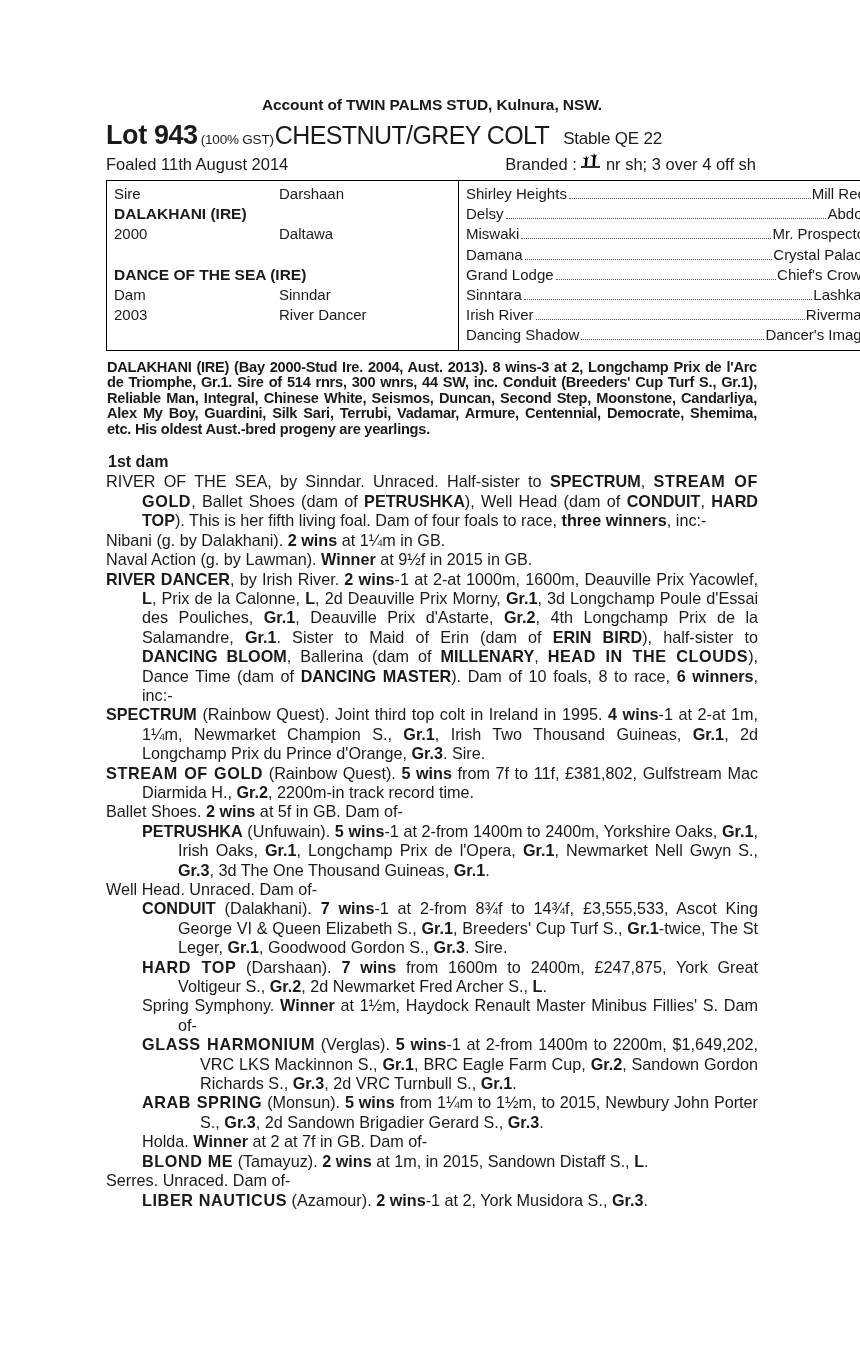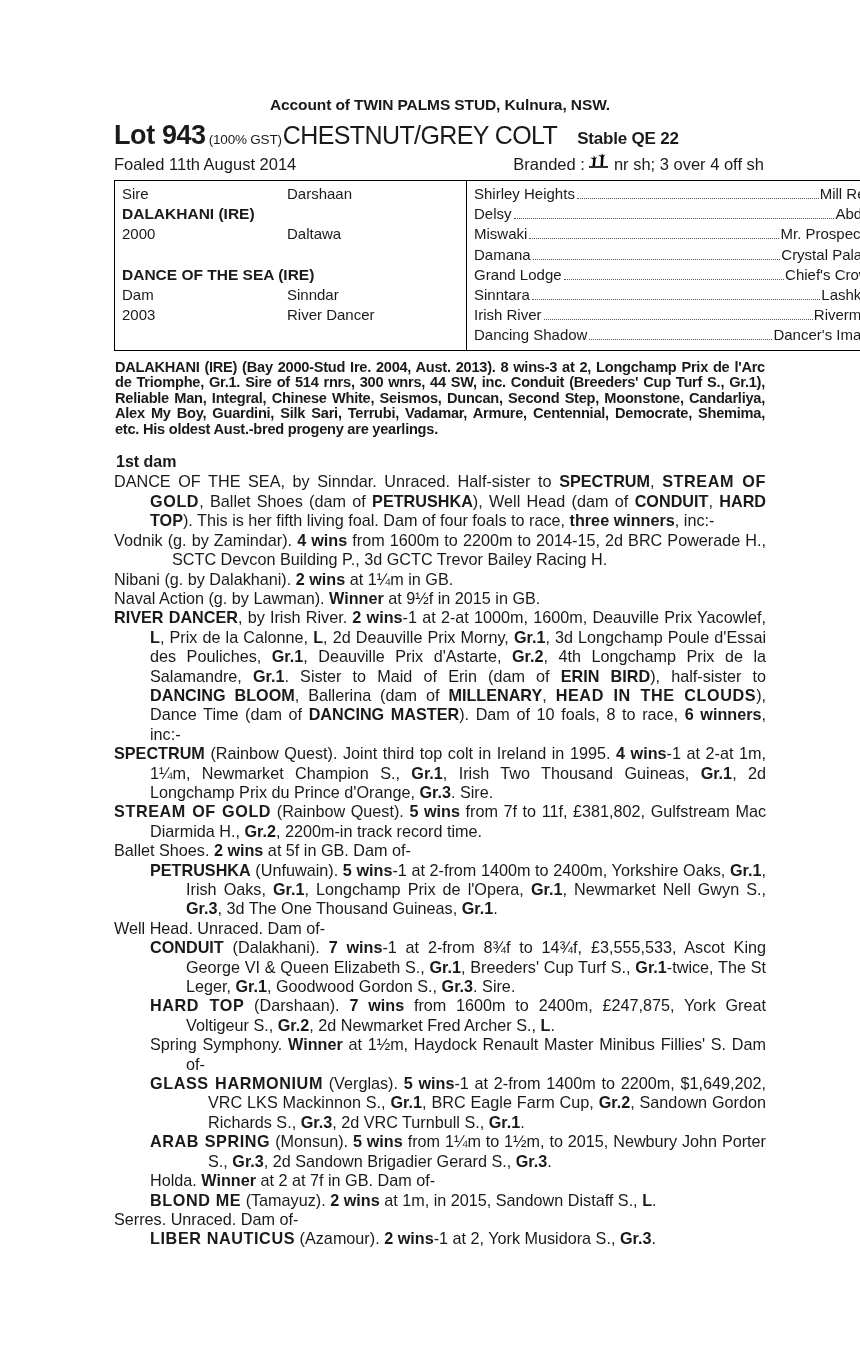--- a/index.html
+++ b/index.html
@@ -18,21 +18,21 @@
   .page {
     position: absolute;
     left: 0; top: 0;
     width: 860px;
     height: 1356px;
     box-sizing: border-box;
     padding: 0;
   }
   .content {
     position: absolute;
-    left: 114px;
+    left: 106px;
     top: 96px;
     width: 652px;
   }
 
   
   .account {
     text-align: center;
     font-weight: bold;
     font-size: 15.5px;
     letter-spacing: -0.1px;
@@ -57,22 +57,22 @@
     letter-spacing: -0.2px;
   }
   .colour-sex {
     font-size: 25px;
     font-weight: normal;
     letter-spacing: -0.6px;
     margin-left: 1px;
   }
   .stable {
     font-size: 17px;
-    font-weight: bold;
-    margin-left: 20px;
+    font-weight: normal;
+    margin-left: 14px;
     letter-spacing: -0.2px;
   }
   .foaled-row {
     display: flex;
     justify-content: space-between;
     align-items: baseline;
     font-size: 16.5px;
     margin: 2px 0 6px 0;
     white-space: nowrap;
   }
@@ -265,24 +265,23 @@
             <span class="lead"></span>
             <span>Dancer's Image</span>
           </div>
         </div>
     </div>
 
     <div class="sire-blurb">DALAKHANI (IRE) (Bay 2000-Stud Ire. 2004, Aust. 2013). 8 wins-3 at 2, Longchamp Prix de l'Arc de Triomphe, Gr.1. Sire of 514 rnrs, 300 wnrs, 44 SW, inc. Conduit (Breeders' Cup Turf S., Gr.1), Reliable Man, Integral, Chinese White, Seismos, Duncan, Second Step, Moonstone, Candarliya, Alex My Boy, Guardini, Silk Sari, Terrubi, Vadamar, Armure, Centennial, Democrate, Shemima, etc. His oldest Aust.-bred progeny are yearlings.</div>
 
     <div class="dam-head">1st dam</div>
     <div class="blk hang1">
-      <span>DANCE OF THE SEA, by Sinndar. Unraced. Half-sister to </span><b>SPECTRUM</b><span>, </span><b class="sp">STREAM OF GOLD</b><span>, Ballet Shoes (dam of </span><b>PETRUSHKA</b><span>), Well Head (dam of </span><b>CONDUIT</b><span>, </span><b>HARD TOP</b><span>). This is her fifth living foal. Dam of four foals to race, </span><b>three winners</b><span>, inc:-</span>
+      <span>RIVER OF THE SEA, by Sinndar. Unraced. Half-sister to </span><b>SPECTRUM</b><span>, </span><b class="sp">STREAM OF GOLD</b><span>, Ballet Shoes (dam of </span><b>PETRUSHKA</b><span>), Well Head (dam of </span><b>CONDUIT</b><span>, </span><b>HARD TOP</b><span>). This is her fifth living foal. Dam of four foals to race, </span><b>three winners</b><span>, inc:-</span>
     </div>
     <div id="fd-progeny-host">
-        <div class="blk hang2"><span>Vodnik (g. by Zamindar). </span><b>4 wins</b><span> from 1600m to 2200m to 2014-15, 2d BRC Powerade H., SCTC Devcon Building P., 3d GCTC Trevor Bailey Racing H.</span></div>
         <div class="blk hang2"><span>Nibani (g. by Dalakhani). </span><b>2 wins</b><span> at 1¼m in GB.</span></div>
         <div class="blk hang2"><span>Naval Action (g. by Lawman). </span><b>Winner</b><span> at 9½f in 2015 in GB.</span></div>
       </div>
 
     <div class="blk hang1">
       <b>RIVER DANCER</b><span>, by Irish River. </span><b>2 wins</b><span>-1 at 2-at 1000m, 1600m, Deauville Prix Yacowlef, </span><b>L</b><span>, Prix de la Calonne, </span><b>L</b><span>, 2d Deauville Prix Morny, </span><b>Gr.1</b><span>, 3d Longchamp Poule d'Essai des Pouliches, </span><b>Gr.1</b><span>, Deauville Prix d'Astarte, </span><b>Gr.2</b><span>, 4th Longchamp Prix de la Salamandre, </span><b>Gr.1</b><span>. Sister to Maid of Erin (dam of </span><b>ERIN BIRD</b><span>), half-sister to </span><b>DANCING BLOOM</b><span>, Ballerina (dam of </span><b>MILLENARY</b><span>, </span><b class="sp">HEAD IN THE CLOUDS</b><span>), Dance Time (dam of </span><b>DANCING MASTER</b><span>). Dam of 10 foals, 8 to race, </span><b>6 winners</b><span>, inc:-</span>
     </div>
     <div id="sd-entries-host">
         <div class="blk hang1"><b>SPECTRUM</b><span> (Rainbow Quest). Joint third top colt in Ireland in 1995. </span><b>4 wins</b><span>-1 at 2-at 1m, 1¼m, Newmarket Champion S., </span><b>Gr.1</b><span>, Irish Two Thousand Guineas, </span><b>Gr.1</b><span>, 2d Longchamp Prix du Prince d'Orange, </span><b>Gr.3</b><span>. Sire.</span></div>
         <div class="blk hang1"><b class="sp">STREAM OF GOLD</b><span> (Rainbow Quest). </span><b>5 wins</b><span> from 7f to 11f, £381,802, Gulfstream Mac Diarmida H., </span><b>Gr.2</b><span>, 2200m-in track record time.</span></div>

